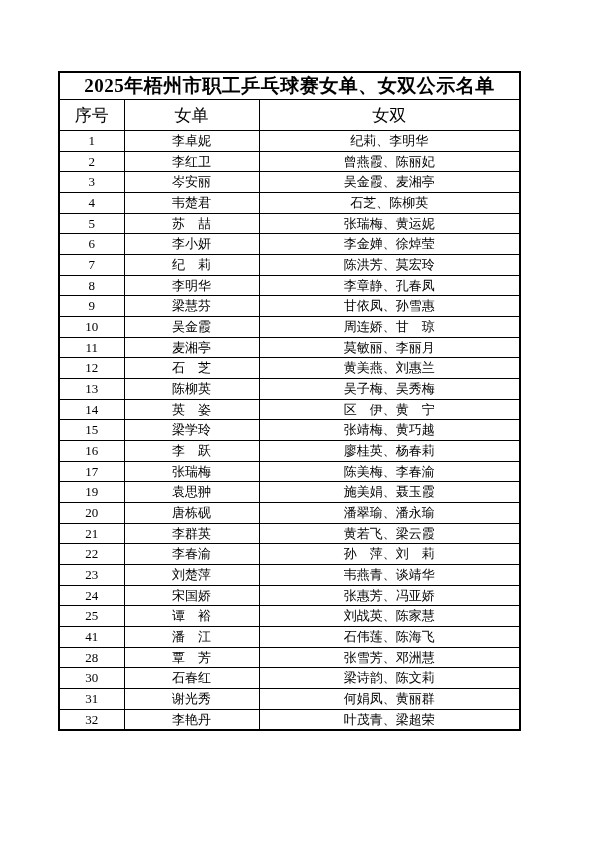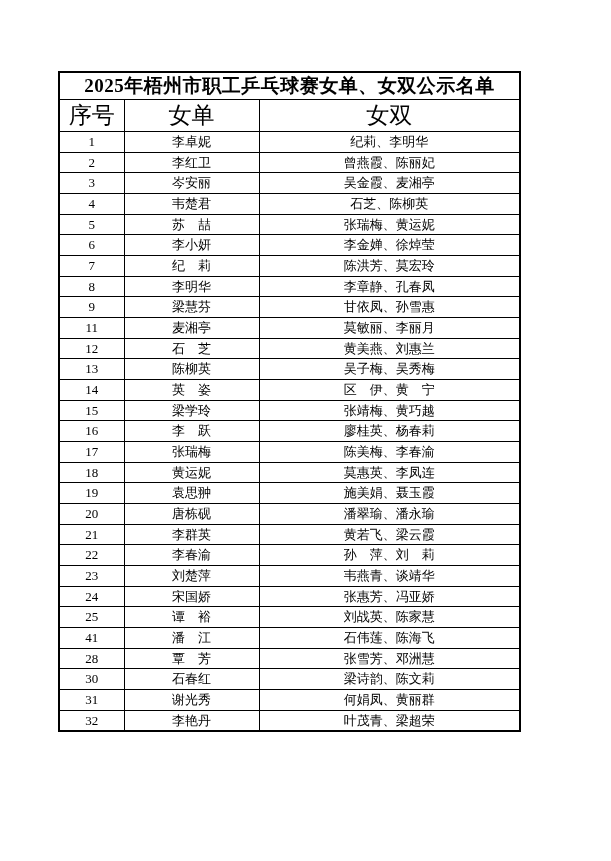--- a/index.html
+++ b/index.html
@@ -38,21 +38,21 @@
     color: #000000;
   }
   tr.title-row th {
     height: 26px;
     font-size: 19px;
     font-weight: bold;
     letter-spacing: 0.5px;
   }
   tr.header-row th {
     height: 30px;
-    font-size: 23px;
+    font-size: 17px;
     font-weight: normal;
   }
   tbody.data-rows td {
     height: 19.67px;
     font-size: 13px;
     line-height: 19.67px;
   }
 </style>
 </head>
 <body>
@@ -114,20 +114,25 @@
           <td>8</td>
           <td>李明华</td>
           <td>李章静、孔春凤</td>
         </tr>
         <tr>
           <td>9</td>
           <td>梁慧芬</td>
           <td>甘依凤、孙雪惠</td>
         </tr>
         <tr>
+          <td>10</td>
+          <td>吴金霞</td>
+          <td>周连娇、甘　琼</td>
+        </tr>
+        <tr>
           <td>11</td>
           <td>麦湘亭</td>
           <td>莫敏丽、李丽月</td>
         </tr>
         <tr>
           <td>12</td>
           <td>石　芝</td>
           <td>黄美燕、刘惠兰</td>
         </tr>
         <tr>
@@ -147,25 +152,20 @@
         </tr>
         <tr>
           <td>16</td>
           <td>李　跃</td>
           <td>廖桂英、杨春莉</td>
         </tr>
         <tr>
           <td>17</td>
           <td>张瑞梅</td>
           <td>陈美梅、李春渝</td>
-        </tr>
-        <tr>
-          <td>18</td>
-          <td>黄运妮</td>
-          <td>莫惠英、李凤连</td>
         </tr>
         <tr>
           <td>19</td>
           <td>袁思翀</td>
           <td>施美娟、聂玉霞</td>
         </tr>
         <tr>
           <td>20</td>
           <td>唐栋砚</td>
           <td>潘翠瑜、潘永瑜</td>

